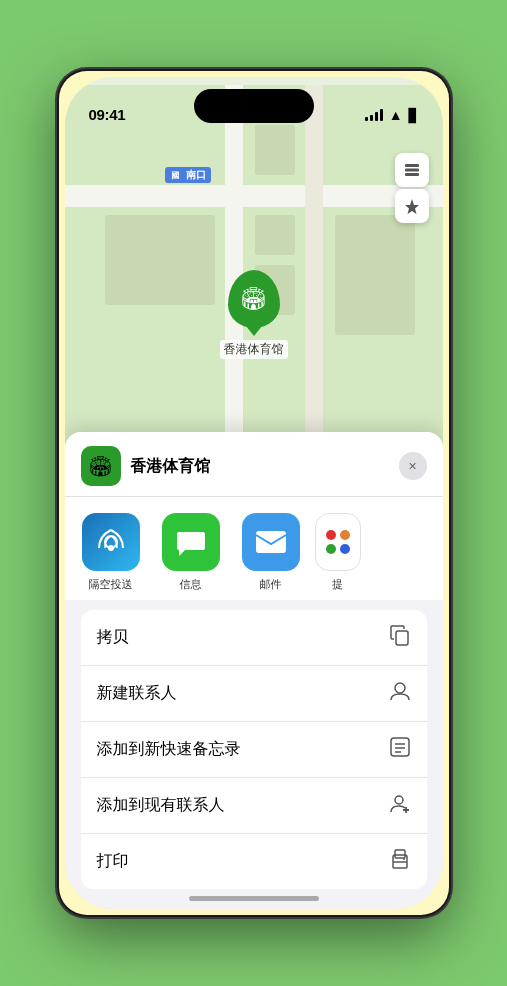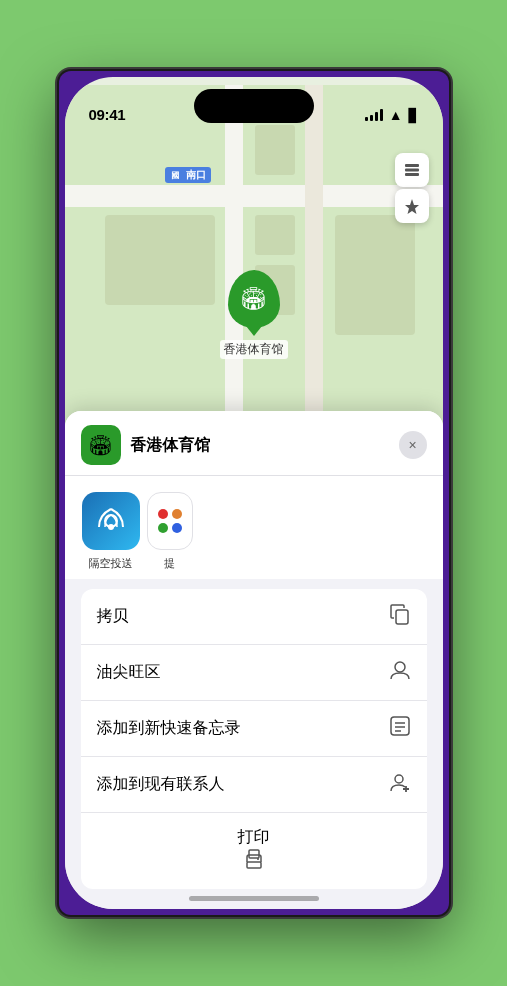--- a/index.html
+++ b/index.html
@@ -8,22 +8,22 @@
       height: 986px;
       background: #7dc96e;
       display: flex;
       align-items: center;
       justify-content: center;
       font-family: -apple-system, "PingFang SC", "Helvetica Neue", sans-serif;
     }
     .phone-frame {
       width: 390px;
       height: 844px;
-      background: #4c1d95;
-      border-radius: 12px;
+      background: #fef9c3;
+      border-radius: 28px;
       position: relative;
       box-shadow: 0 0 0 2px #1a1a1a, 0 0 0 4px #3a3a3a, 0 20px 60px rgba(0,0,0,0.5);
       overflow: hidden;
     }
     .phone-screen {
       position: absolute;
       top: 6px; left: 6px; right: 6px; bottom: 6px;
       border-radius: 48px;
       overflow: hidden;
       background: #e8f0e0;
@@ -259,21 +259,21 @@
       display: flex;
       align-items: center;
       justify-content: center;
       font-size: 14px;
       color: #666;
       cursor: pointer;
     }
     
     .share-row {
       display: flex;
-      gap: 0;
+      gap: 8px;
       padding: 16px 10px 8px;
       background: white;
       overflow: hidden;
       align-items: flex-start;
     }
     .share-item {
       display: flex;
       flex-direction: column;
       align-items: center;
       width: 72px;
@@ -441,21 +441,38 @@
                 <path d="M16 4 Q28 10 28 22" fill="none" stroke="white" stroke-width="2"></path>
                 <path d="M16 4 Q4 10 4 22" fill="none" stroke="white" stroke-width="2"></path>
                 <path d="M16 10 Q22 13 22 22" fill="none" stroke="white" stroke-width="1.5"></path>
                 <path d="M16 10 Q10 13 10 22" fill="none" stroke="white" stroke-width="1.5"></path>
                 <circle cx="16" cy="22" r="3" fill="white"></circle>
               </svg>
           </div>
           <span class="share-label">隔空投送</span>
         </div>
 
-
+        <div class="share-item">
+          <div class="share-icon-wrap messages">
+            <svg width="32" height="28" viewBox="0 0 32 28">
+                <path d="M4 4 H28 Q30 4 30 6 V20 Q30 22 28 22 H10 L4 28 V22 H4 Q2 22 2 20 V6 Q2 4 4 4Z" fill="white"></path>
+              </svg>
+          </div>
+          <span class="share-label">信息</span>
+        </div>
+
+        <div class="share-item">
+          <div class="share-icon-wrap mail">
+            <svg width="34" height="26" viewBox="0 0 34 26">
+                <rect x="2" y="2" width="30" height="22" rx="3" fill="white"></rect>
+                <path d="M2 6 L17 15 L32 6" fill="none" stroke="#3c9ae8" stroke-width="2"></path>
+              </svg>
+          </div>
+          <span class="share-label">邮件</span>
+        </div>
 
 
         <div class="share-item" style="width:46px;">
           <div class="share-icon-wrap more" style="width:46px;height:58px;">
             <div class="share-more-circles">
               <div class="smc-row">
                 <div class="smc-dot" style="background:#e03030;"></div>
                 <div class="smc-dot" style="background:#e08030;"></div>
               </div>
               <div class="smc-row">
@@ -475,21 +492,21 @@
           <span class="action-label">拷贝</span>
           <span class="action-icon">
             <svg width="22" height="22" viewBox="0 0 22 22">
                 <rect x="7" y="7" width="12" height="14" rx="2" fill="none" stroke="#555" stroke-width="1.5"></rect>
                 <path d="M5 15 H3 Q2 15 2 14 V3 Q2 2 3 2 H14 Q15 2 15 3 V5" fill="none" stroke="#555" stroke-width="1.5"></path>
               </svg>
           </span>
         </div>
 
         <div class="action-item">
-          <span class="action-label">油尖旺区</span>
+          <span class="action-label">新建联系人</span>
           <span class="action-icon">
             <svg width="22" height="22" viewBox="0 0 22 22">
                 <circle cx="11" cy="8" r="5" fill="none" stroke="#555" stroke-width="1.5"></circle>
                 <path d="M2 20 Q2 14 11 14 Q20 14 20 20" fill="none" stroke="#555" stroke-width="1.5"></path>
               </svg>
           </span>
         </div>
 
         <div class="action-item">
           <span class="action-label">添加到新快速备忘录</span>
@@ -508,21 +525,21 @@
           <span class="action-icon">
             <svg width="22" height="22" viewBox="0 0 22 22">
                 <circle cx="10" cy="8" r="4" fill="none" stroke="#555" stroke-width="1.5"></circle>
                 <path d="M2 20 Q2 14 10 14 Q14 14 16 16" fill="none" stroke="#555" stroke-width="1.5"></path>
                 <line x1="17" y1="15" x2="17" y2="21" stroke="#555" stroke-width="1.8"></line>
                 <line x1="14" y1="18" x2="20" y2="18" stroke="#555" stroke-width="1.8"></line>
               </svg>
           </span>
         </div>
 
-        <div class="action-item" style="border-bottom:none;flex-direction:column;">
+        <div class="action-item" style="border-bottom:none;">
           <span class="action-label">打印</span>
           <span class="action-icon">
             <svg width="22" height="22" viewBox="0 0 22 22">
                 <rect x="4" y="14" width="14" height="6" rx="1" fill="none" stroke="#555" stroke-width="1.5"></rect>
                 <rect x="6" y="2" width="10" height="8" rx="1" fill="none" stroke="#555" stroke-width="1.5"></rect>
                 <path d="M4 14 V9 Q4 7 6 7 H16 Q18 7 18 9 V14" fill="none" stroke="#555" stroke-width="1.5"></path>
                 <circle cx="15" cy="11" r="1" fill="#555"></circle>
               </svg>
           </span>
         </div>

